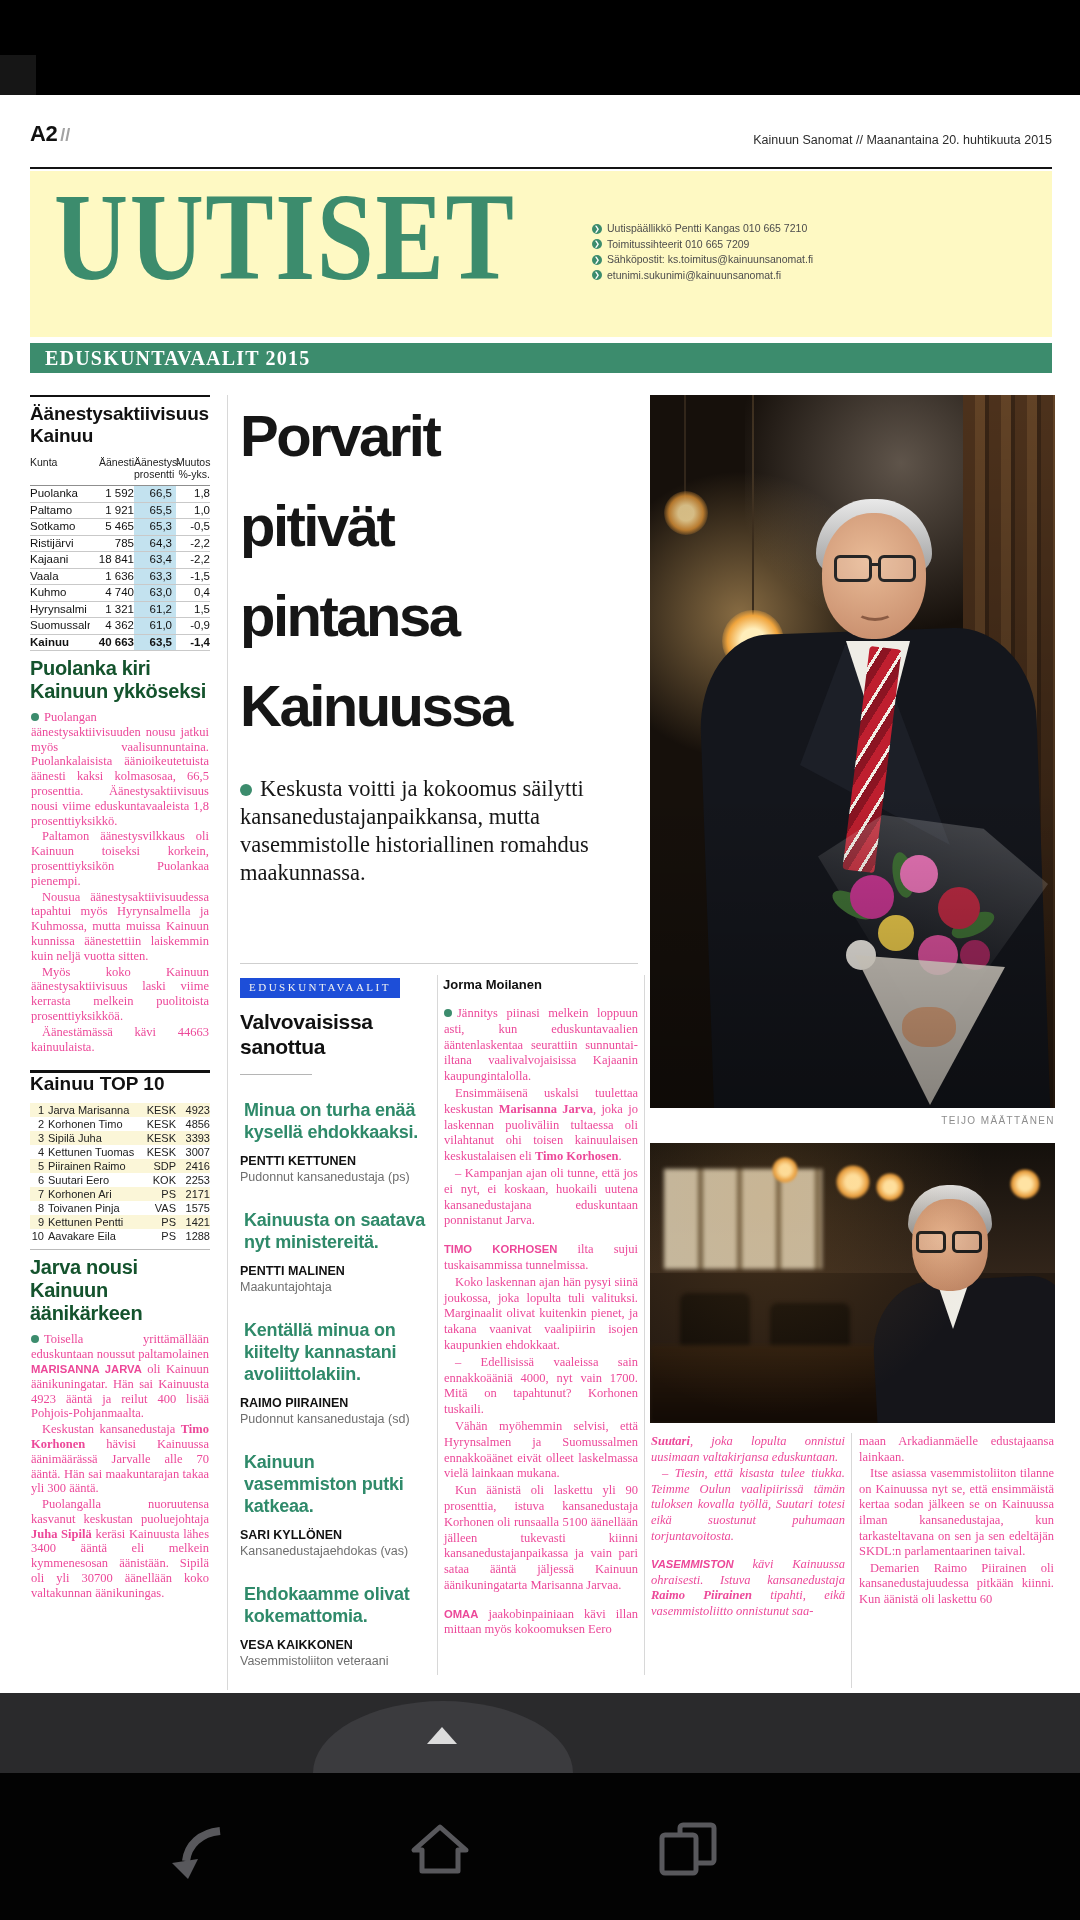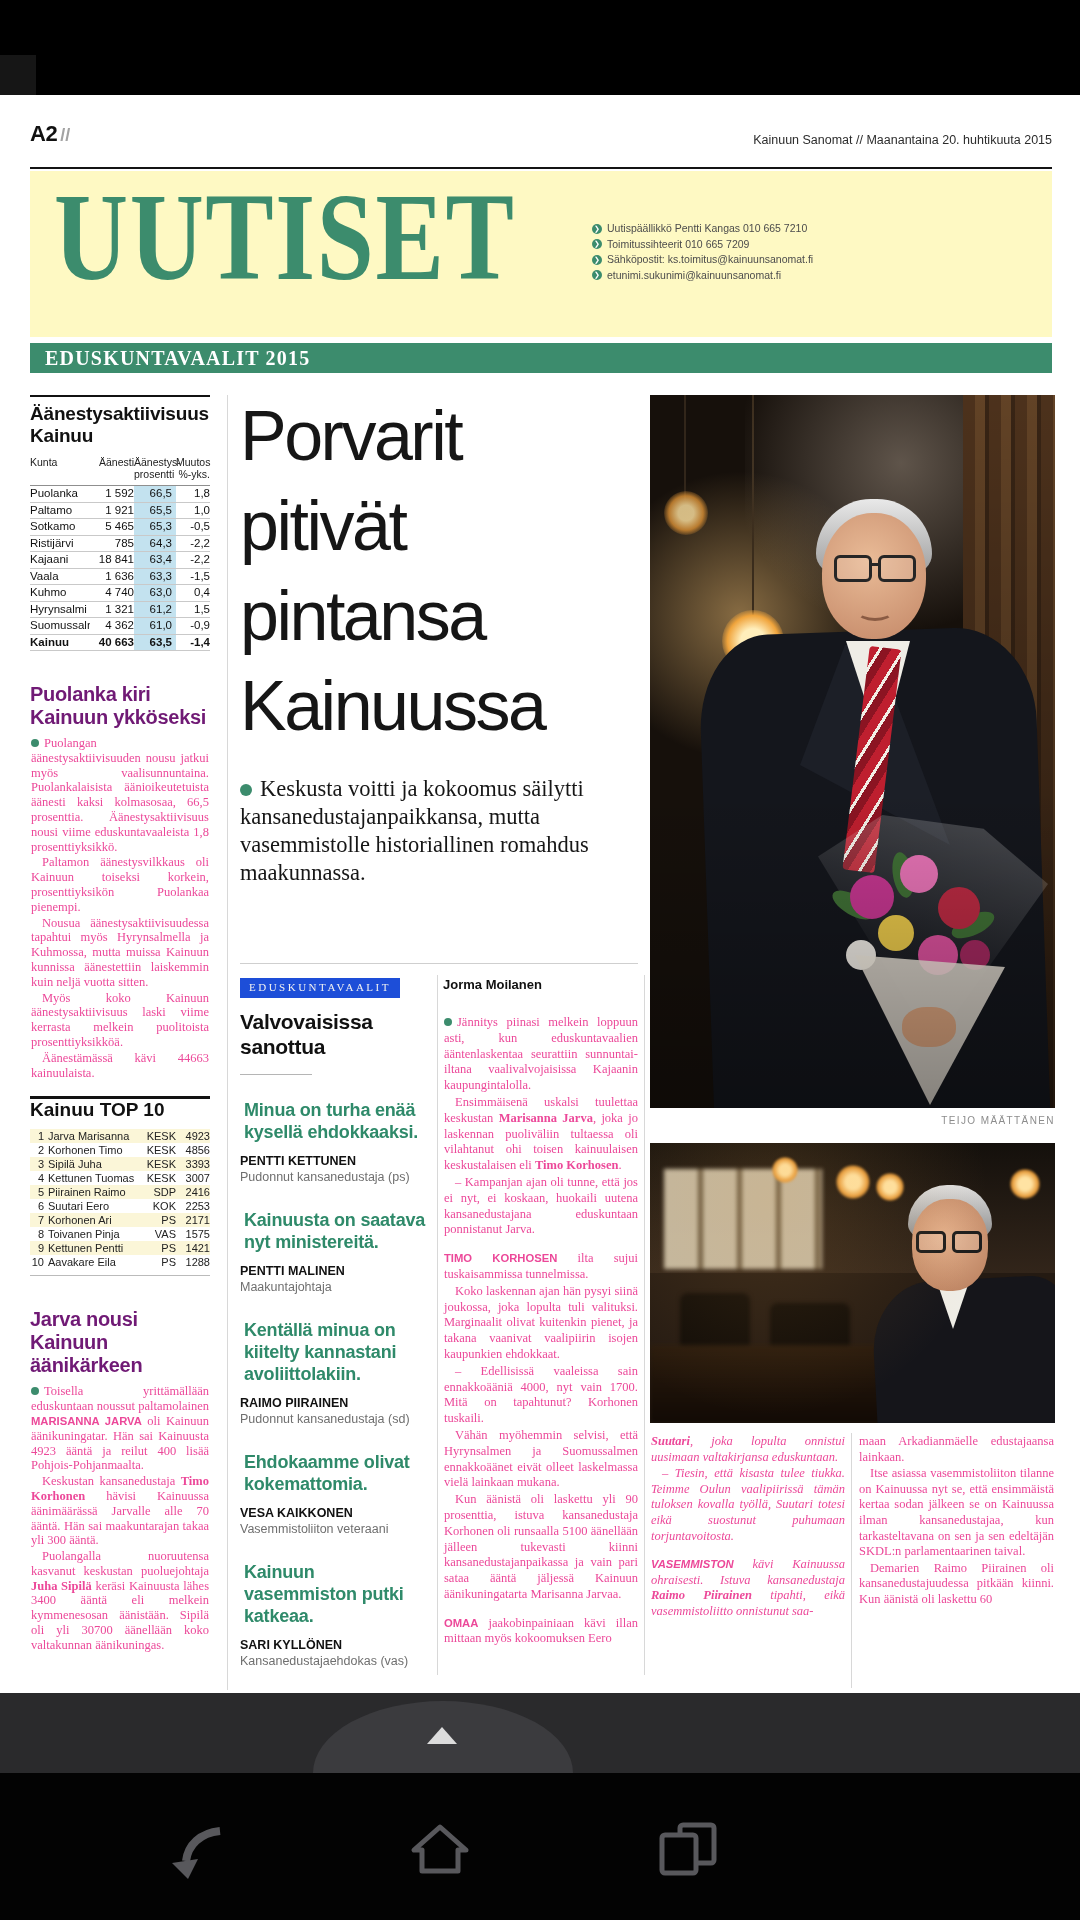--- a/index.html
+++ b/index.html
@@ -38,55 +38,55 @@
           color:#222;margin-top:9px;padding-bottom:5px;border-bottom:1px solid #8f8f8f;}
   .t-head .num{text-align:right;}
   .t-row{display:grid;grid-template-columns:60px 44px 42px 34px;font-size:11.5px;line-height:15.5px;
          border-bottom:1px solid #c9c9c9;color:#111;}
   .t-row span{white-space:nowrap;overflow:hidden;}
   .t-row .num{text-align:right;}
   .c-pros{background:var(--table-highlight,#c3e2ef);padding-right:4px;}
   .t-head .c-pros-h{padding-right:4px;}
   .t-row.bold{font-weight:bold;}
 
-  .story h2{font-weight:bold;font-size:20px;line-height:23px;letter-spacing:-0.3px;margin:32px 0 7px;color:#701a75;}
+  .story h2{font-weight:bold;font-size:20px;line-height:23px;letter-spacing:-0.3px;margin:6px 0 7px;color:#14532d;}
   .para{font-family:"Liberation Serif",serif;font-size:12.5px;line-height:14.8px;text-align:justify;margin:1px;color:#ec4899;}
   .para.indent{text-indent:11px;}
   .para.gap{margin-top:13px;}
   .seg-b{font-weight:bold;}
   .seg-bs{font-family:"Liberation Sans",sans-serif;font-weight:bold;font-size:0.9em;}
   .bullet-dot{display:inline-block;width:8px;height:8px;border-radius:50%;background:var(--green,#3c8c6d);margin-right:5px;}
 
   .top10{margin-top:16px;border-top:3px solid #111;border-bottom:1px solid #bbb;padding-bottom:6px;}
   .top10 h3{font-weight:bold;font-size:19px;line-height:22px;margin:0 0 8px;color:#111;}
   .top10-row{display:grid;grid-template-columns:18px 92px 36px 34px;font-size:11px;line-height:14px;color:#222;}
   .top10-row .rank{text-align:right;padding-right:4px;}
   .top10-row .num{text-align:right;}
   .top10-row.stripe{background:var(--top10-stripe,#fbf6d8);}
 
   
   .main-head{position:absolute;left:240px;top:296px;width:402px;}
-  .headline div{font-weight:normal;font-size:70px;line-height:90px;letter-spacing:-2.5px;color:#161616;}
+  .headline div{font-weight:bold;font-size:58px;line-height:90px;letter-spacing:-2.5px;color:#161616;}
   .lead{margin-top:24px;font-family:"Liberation Serif",serif;font-size:22.5px;line-height:28px;color:#161616;}
   .lead .bullet-dot{width:12px;height:12px;margin-right:8px;}
 
   
   .section-rule{position:absolute;left:240px;top:868px;width:398px;height:1px;background:#cfcfcf;}
   .quotes-col{position:absolute;left:240px;top:882px;width:196px;}
   .tag{display:inline-block;background:#1d4ed8;color:#f2f2f2;font-family:"Liberation Serif",serif;
        font-weight:normal;font-size:11px;line-height:11px;letter-spacing:2.5px;padding:4px 9px 5px;}
   .q-title{font-weight:bold;font-size:21px;line-height:25px;letter-spacing:-0.3px;margin-top:11px;color:#111;}
   .q-div{width:72px;height:1px;background:#b5b5b5;margin:15px 0 24px;}
   .quote{margin-bottom:24px;}
   .quote-text{font-weight:bold;font-size:18px;line-height:22px;letter-spacing:-0.2px;color:var(--quote-green,#2f8a6a);margin:0 4px 10px;}
   .quote-name{font-weight:bold;font-size:12.5px;line-height:16px;color:#111;}
   .quote-role{font-size:12.5px;line-height:16px;color:#6f6f6f;}
 
   .right-col{position:absolute;left:443px;top:882px;width:196px;}
-  .byline{font-weight:bold;font-size:13px;line-height:16px;margin-bottom:22px;color:#111;}
+  .byline{font-weight:bold;font-size:13px;line-height:16px;margin-bottom:13px;color:#111;}
   .right-col .para{font-size:12.5px;line-height:15.8px;}
 
   
   figure{margin:0;}
   .photo1{position:absolute;left:650px;top:300px;width:405px;height:713px;background:#16100b;overflow:hidden;}
   .p1-glow1{position:absolute;left:-50px;top:70px;width:280px;height:300px;
             background:radial-gradient(circle,rgba(247,198,122,.5),rgba(247,198,122,0) 70%);}
   .p1-lampcord{position:absolute;left:102px;top:0;width:2px;height:225px;background:#3a2c1c;}
   .p1-lamp1{position:absolute;left:72px;top:215px;width:62px;height:62px;border-radius:50%;
             background:radial-gradient(circle,#ffeebb 0 28%,#f0a43c 58%,rgba(240,164,60,0) 75%);}
@@ -410,28 +410,28 @@
             <p class="quote-text">Kainuusta on saatava nyt ministereitä.</p>
             <div class="quote-name">PENTTI MALINEN</div>
             <div class="quote-role">Maakuntajohtaja</div>
           </div>
           <div class="quote">
             <p class="quote-text">Kentällä minua on kiitelty kannastani avoliittolakiin.</p>
             <div class="quote-name">RAIMO PIIRAINEN</div>
             <div class="quote-role">Pudonnut kansanedustaja (sd)</div>
           </div>
           <div class="quote">
+            <p class="quote-text">Kainuun vasemmiston putki katkeaa.</p>
+            <div class="quote-name">SARI KYLLÖNEN</div>
+            <div class="quote-role">Kansanedustajaehdokas (vas)</div>
+          </div>
+          <div class="quote">
             <p class="quote-text">Ehdokaamme olivat kokemattomia.</p>
             <div class="quote-name">VESA KAIKKONEN</div>
             <div class="quote-role">Vasemmistoliiton veteraani</div>
-          </div>
-          <div class="quote">
-            <p class="quote-text">Kainuun vasemmiston putki katkeaa.</p>
-            <div class="quote-name">SARI KYLLÖNEN</div>
-            <div class="quote-role">Kansanedustajaehdokas (vas)</div>
           </div>
         </div>
     </section>
 
     <section class="right-col">
       <div class="byline">Jorma Moilanen</div>
       <div>
           <p class="para"><span class="bullet-dot"></span><span>Jännitys piinasi melkein loppuun asti, kun eduskuntavaalien ääntenlaskentaa seurattiin sunnuntai-iltana vaalivalvojaisissa Kajaanin kaupungintalolla.</span></p>
           <p class="para indent"><span>Ensimmäisenä uskalsi tuulettaa keskustan </span><span class="seg-b">Marisanna Jarva</span><span>, joka jo laskennan puoliväliin tultaessa oli vilahtanut ohi toisen kainuulaisen keskustalaisen eli </span><span class="seg-b">Timo Korhosen</span><span>.</span></p>
           <p class="para indent"><span>– Kampanjan ajan oli tunne, että jos ei nyt, ei koskaan, huokaili uutena kansanedustajana eduskuntaan ponnistanut Jarva.</span></p>

